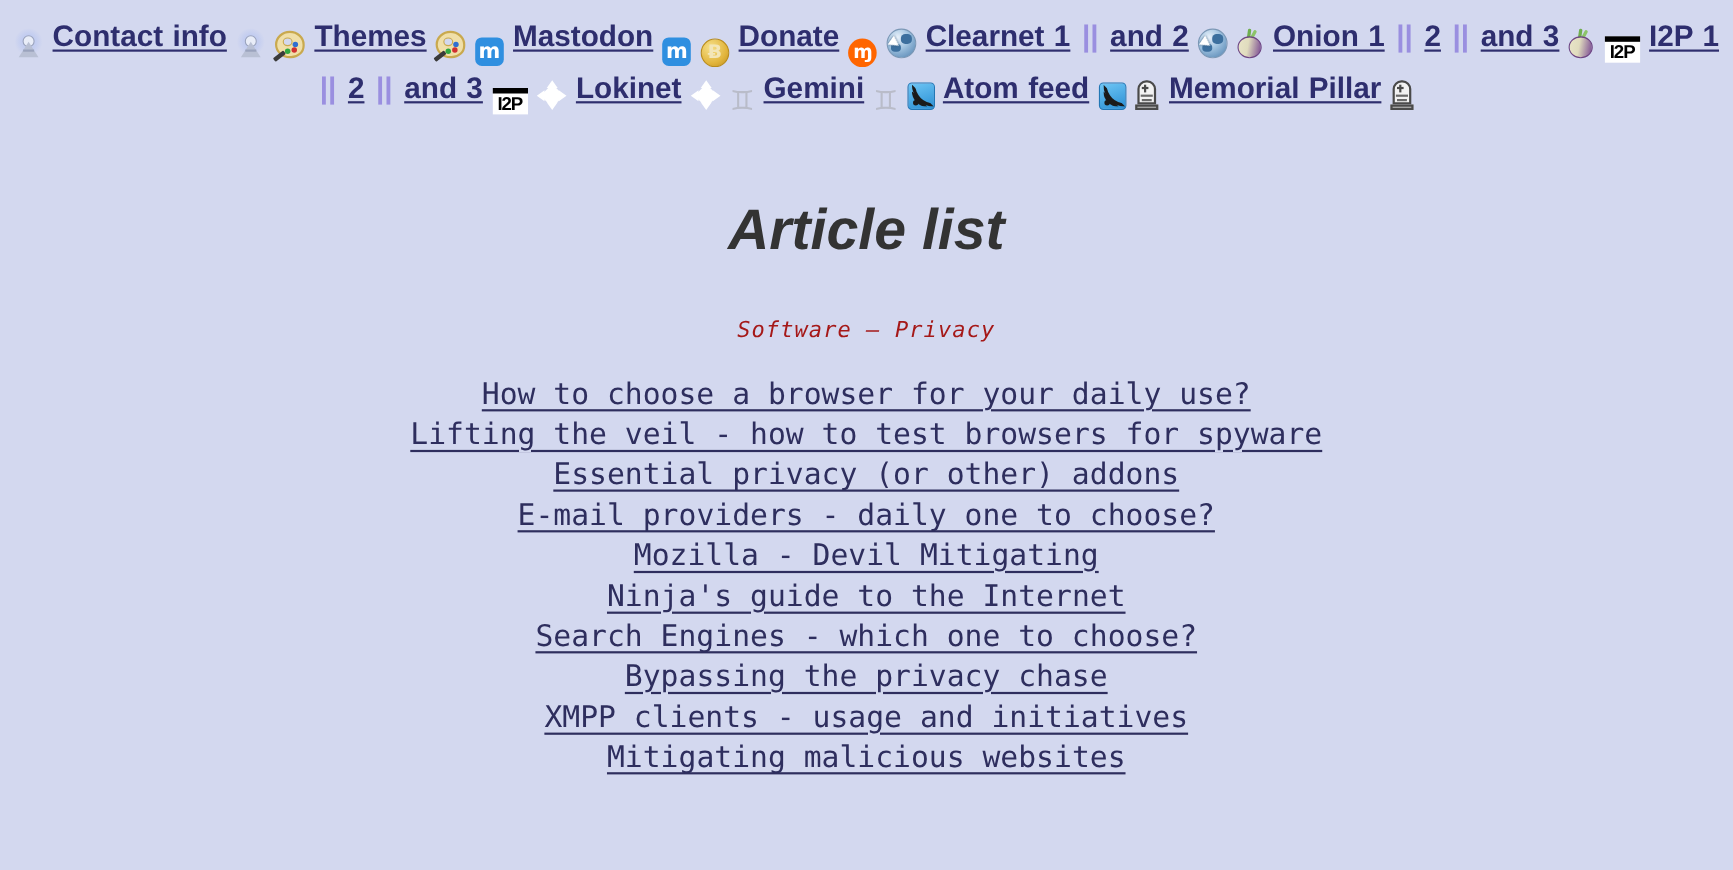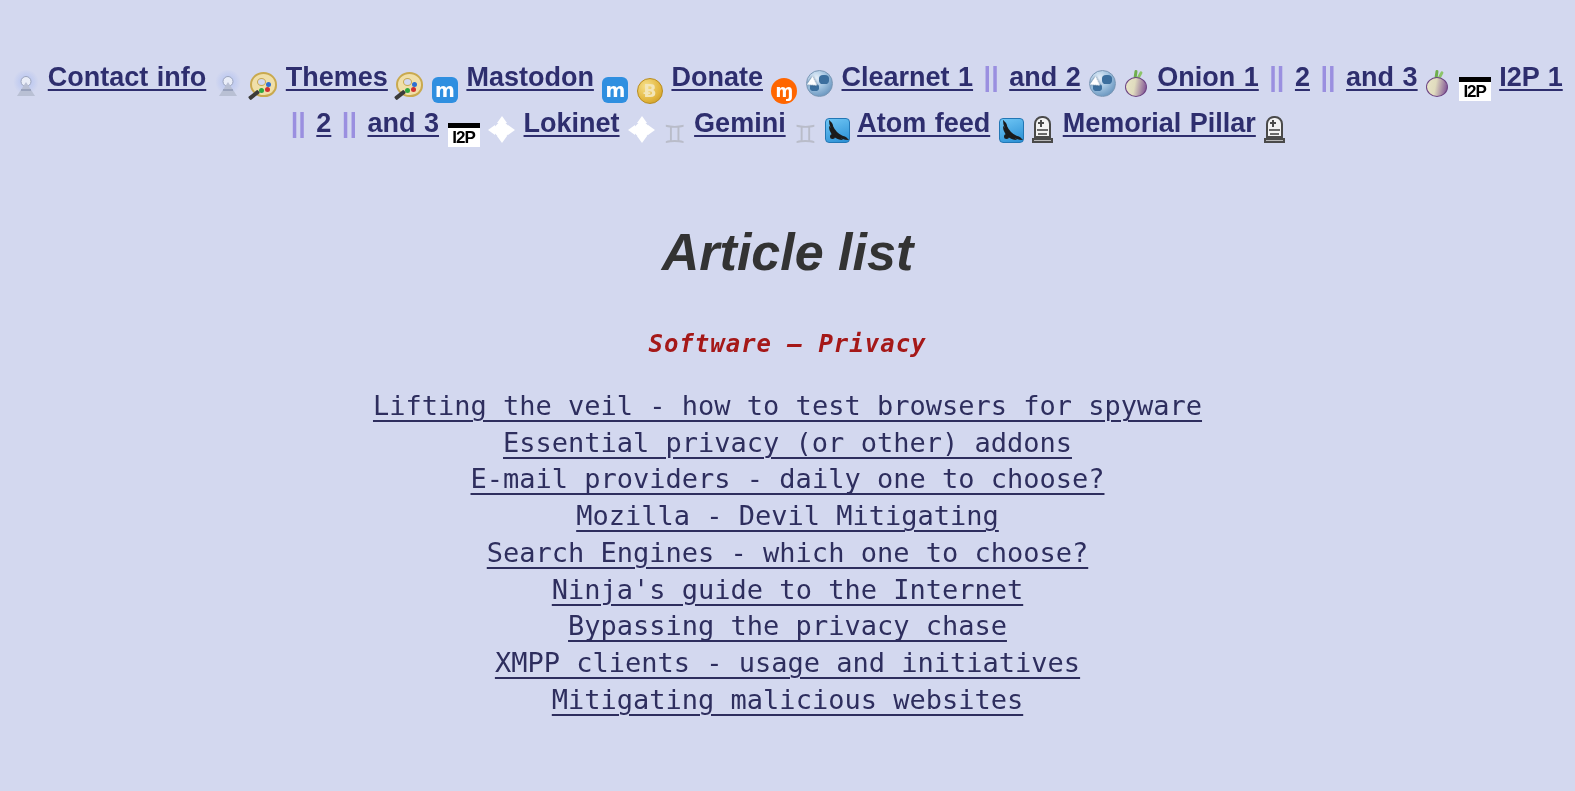--- a/index.html
+++ b/index.html
@@ -16,21 +16,20 @@
 
   
   #topnav {
     text-align: center;
     padding: 14px 10px 0 10px;
     line-height: 1.42;
     font-size: 27px;
     font-weight: bold;
     letter-spacing: 0px;
     word-spacing: 1px;
-    margin-top: 44px;
   }
   #topnav .navlink {
     color: #2e2e6e;
     text-decoration: underline;
     text-decoration-thickness: 2px;
     text-underline-offset: 3px;
     white-space: nowrap;
     cursor: pointer;
   }
   #topnav .sep {
@@ -251,23 +250,23 @@
     font-size: 52px;
     font-style: italic;
     font-weight: bold;
     color: #333333;
     font-family: "Liberation Sans", sans-serif;
     letter-spacing: 0px;
   }
   #subtitle {
     text-align: center;
     margin: 48px 0 0 0;
-    font-size: 24px;
+    font-size: 20px;
     font-style: italic;
-    font-weight: bold;
+    font-weight: normal;
     color: #a51818;
     font-family: "DejaVu Sans Mono", monospace;
     letter-spacing: 1px;
   }
   #article-list {
     margin: 30px 0 0 0;
     text-align: center;
     line-height: 1.36;
   }
   #article-list .article-link {
@@ -286,22 +285,23 @@
 </head>
 <body>
 
 <div id="topnav"><span class="ico"><span class="ico-tower"><span class="wave w1"></span><span class="dot"></span><span class="legs"></span></span></span> <a class="navlink">Contact info</a> <span class="ico"><span class="ico-tower"><span class="wave w1"></span><span class="dot"></span><span class="legs"></span></span></span> <span class="ico"><span class="ico-palette"><span class="hole"></span><span class="b b1"></span><span class="b b2"></span><span class="b b3"></span><span class="brush"></span></span></span> <a class="navlink">Themes</a> <span class="ico"><span class="ico-palette"><span class="hole"></span><span class="b b1"></span><span class="b b2"></span><span class="b b3"></span><span class="brush"></span></span></span> <span class="ico"><span class="ico-mastodon">m</span></span> <a class="navlink">Mastodon</a> <span class="ico"><span class="ico-mastodon">m</span></span> <span class="ico"><span class="ico-bitcoin">Ƀ</span></span> <a class="navlink">Donate</a> <span class="ico"><span class="ico-monero">ɱ</span></span> <span class="ico"><span class="ico-globe"><span class="m1"></span><span class="m2"></span><span class="cursor"></span></span></span> <a class="navlink">Clearnet 1</a> <span class="sep">||</span> <a class="navlink">and 2</a> <span class="ico"><span class="ico-globe"><span class="m1"></span><span class="m2"></span><span class="cursor"></span></span></span> <span class="ico"><span class="ico-onion"><span class="sprout"></span><span class="sprout2"></span><span class="bulb"></span></span></span> <a class="navlink">Onion 1</a> <span class="sep">||</span> <a class="navlink">2</a> <span class="sep">||</span> <a class="navlink">and 3</a> <span class="ico"><span class="ico-onion"><span class="sprout"></span><span class="sprout2"></span><span class="bulb"></span></span></span> <span class="ico"><span class="ico-i2p">I2P</span></span> <a class="navlink">I2P 1</a> <span class="sep">||</span> <a class="navlink">2</a> <span class="sep">||</span> <a class="navlink">and 3</a> <span class="ico"><span class="ico-i2p">I2P</span></span> <span class="ico"><span class="ico-lokinet"><span class="arrowdia"></span><span class="ar au"></span><span class="ar ad"></span><span class="ar al"></span><span class="ar arr"></span></span></span> <a class="navlink">Lokinet</a> <span class="ico"><span class="ico-lokinet"><span class="arrowdia"></span><span class="ar au"></span><span class="ar ad"></span><span class="ar al"></span><span class="ar arr"></span></span></span> <span class="ico"><span class="ico-gemini">♊</span></span> <a class="navlink">Gemini</a> <span class="ico"><span class="ico-gemini">♊</span></span> <span class="ico"><span class="ico-rss"><span class="a2"></span><span class="a1"></span><span class="d"></span></span></span> <a class="navlink">Atom feed</a> <span class="ico"><span class="ico-rss"><span class="a2"></span><span class="a1"></span><span class="d"></span></span></span> <span class="ico"><span class="ico-tomb"><span class="stone"></span><span class="cross"></span><span class="ln l1"></span><span class="ln l2"></span><span class="base"></span></span></span> <a class="navlink">Memorial Pillar</a> <span class="ico"><span class="ico-tomb"><span class="stone"></span><span class="cross"></span><span class="ln l1"></span><span class="ln l2"></span><span class="base"></span></span></span> </div>
 
 <h1 id="page-title">Article list</h1>
 
 <div id="subtitle">Software — Privacy</div>
 
 <div id="article-list">
+    <div class="row"><a class="article-link">How to choose a browser for your daily use?</a></div>
     <div class="row"><a class="article-link">Lifting the veil - how to test browsers for spyware</a></div>
     <div class="row"><a class="article-link">Essential privacy (or other) addons</a></div>
     <div class="row"><a class="article-link">E-mail providers - daily one to choose?</a></div>
     <div class="row"><a class="article-link">Mozilla - Devil Mitigating</a></div>
+    <div class="row"><a class="article-link">Ninja's guide to the Internet</a></div>
     <div class="row"><a class="article-link">Search Engines - which one to choose?</a></div>
-    <div class="row"><a class="article-link">Ninja's guide to the Internet</a></div>
     <div class="row"><a class="article-link">Bypassing the privacy chase</a></div>
     <div class="row"><a class="article-link">XMPP clients - usage and initiatives</a></div>
     <div class="row"><a class="article-link">Mitigating malicious websites</a></div>
   </div>
 
 </body></html>

